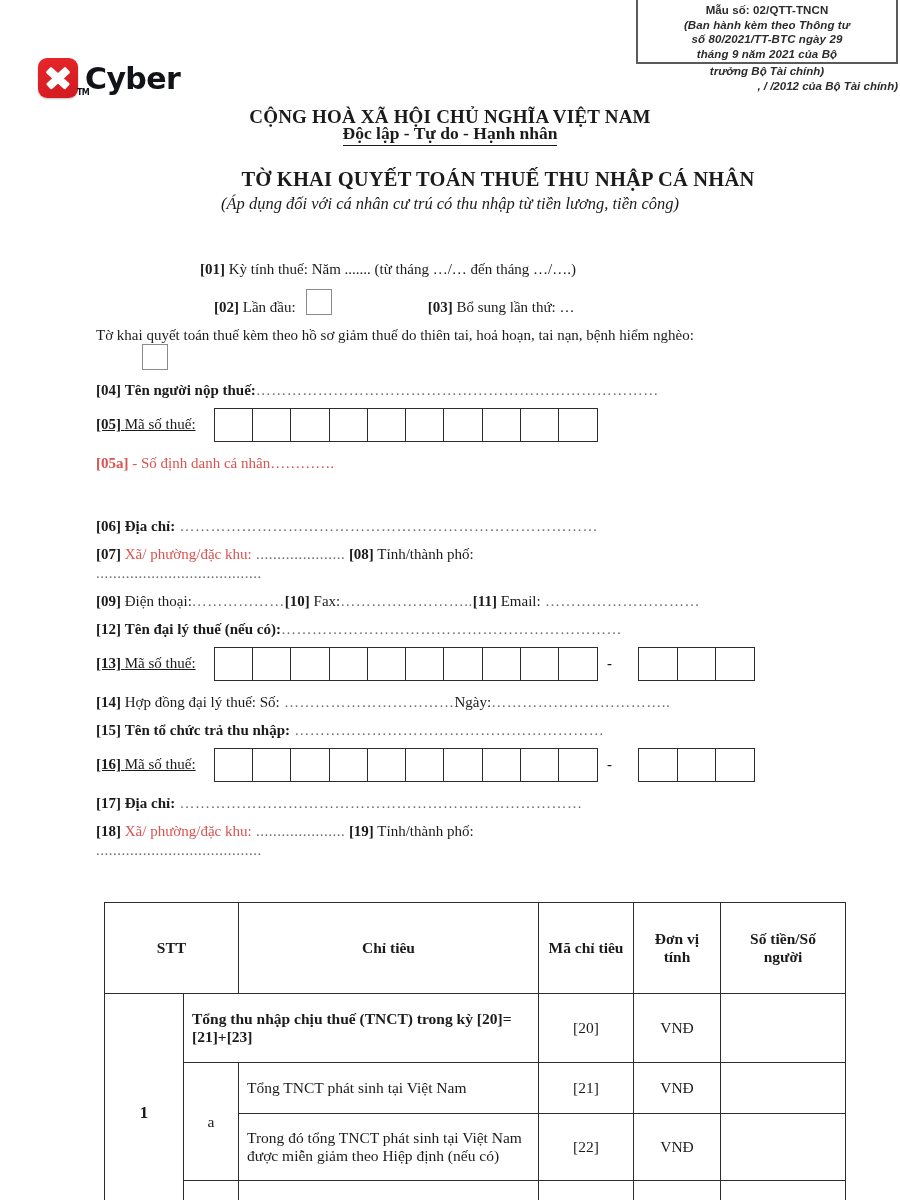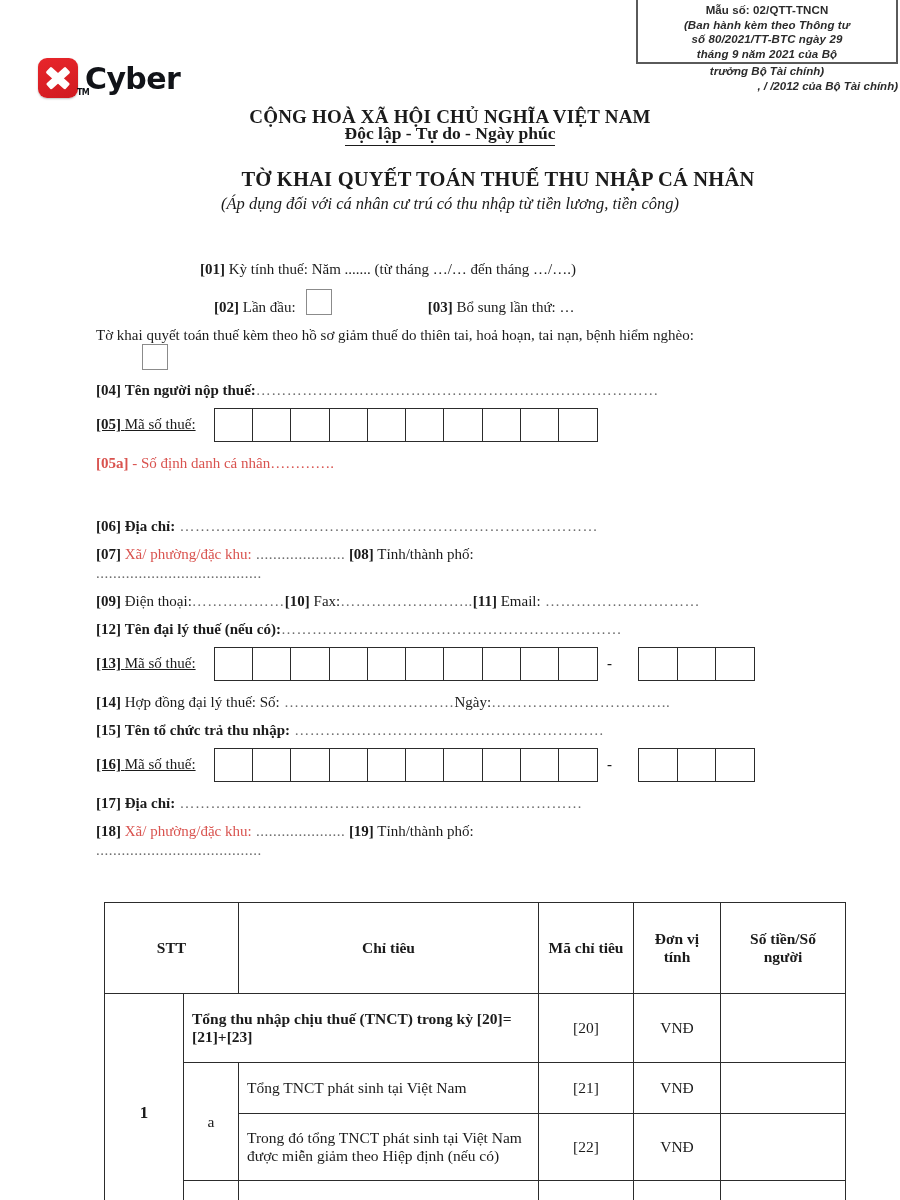--- a/index.html
+++ b/index.html
@@ -275,21 +275,21 @@
   <div class="logo-mark">
     <span class="bar b1"></span>
     <span class="bar b2"></span>
   </div>
   <div class="logo-text">
     <span>Cyber</span><span class="logo-tm">TM</span>
   </div>
 </div>
 
 <div class="h-country center">CỘNG HOÀ XÃ HỘI CHỦ NGHĨA VIỆT NAM</div>
-<div class="h-motto center"><span>Độc lập - Tự do - Ngày phúc</span></div>
+<div class="h-motto center"><span>Độc lập - Tự do - Hạnh nhân</span></div>
 <div class="h-title center">TỜ KHAI QUYẾT TOÁN THUẾ THU NHẬP CÁ NHÂN</div>
 <div class="h-sub center">(Áp dụng đối với cá nhân cư trú có thu nhập từ tiền lương, tiền công)</div>
 
 <div class="fields">
 
   <div class="row line-01">
     <span class="lbl">[01]</span>
     <span>Kỳ tính thuế: Năm ....... (từ tháng …/… đến tháng …/….)</span>
   </div>
 

